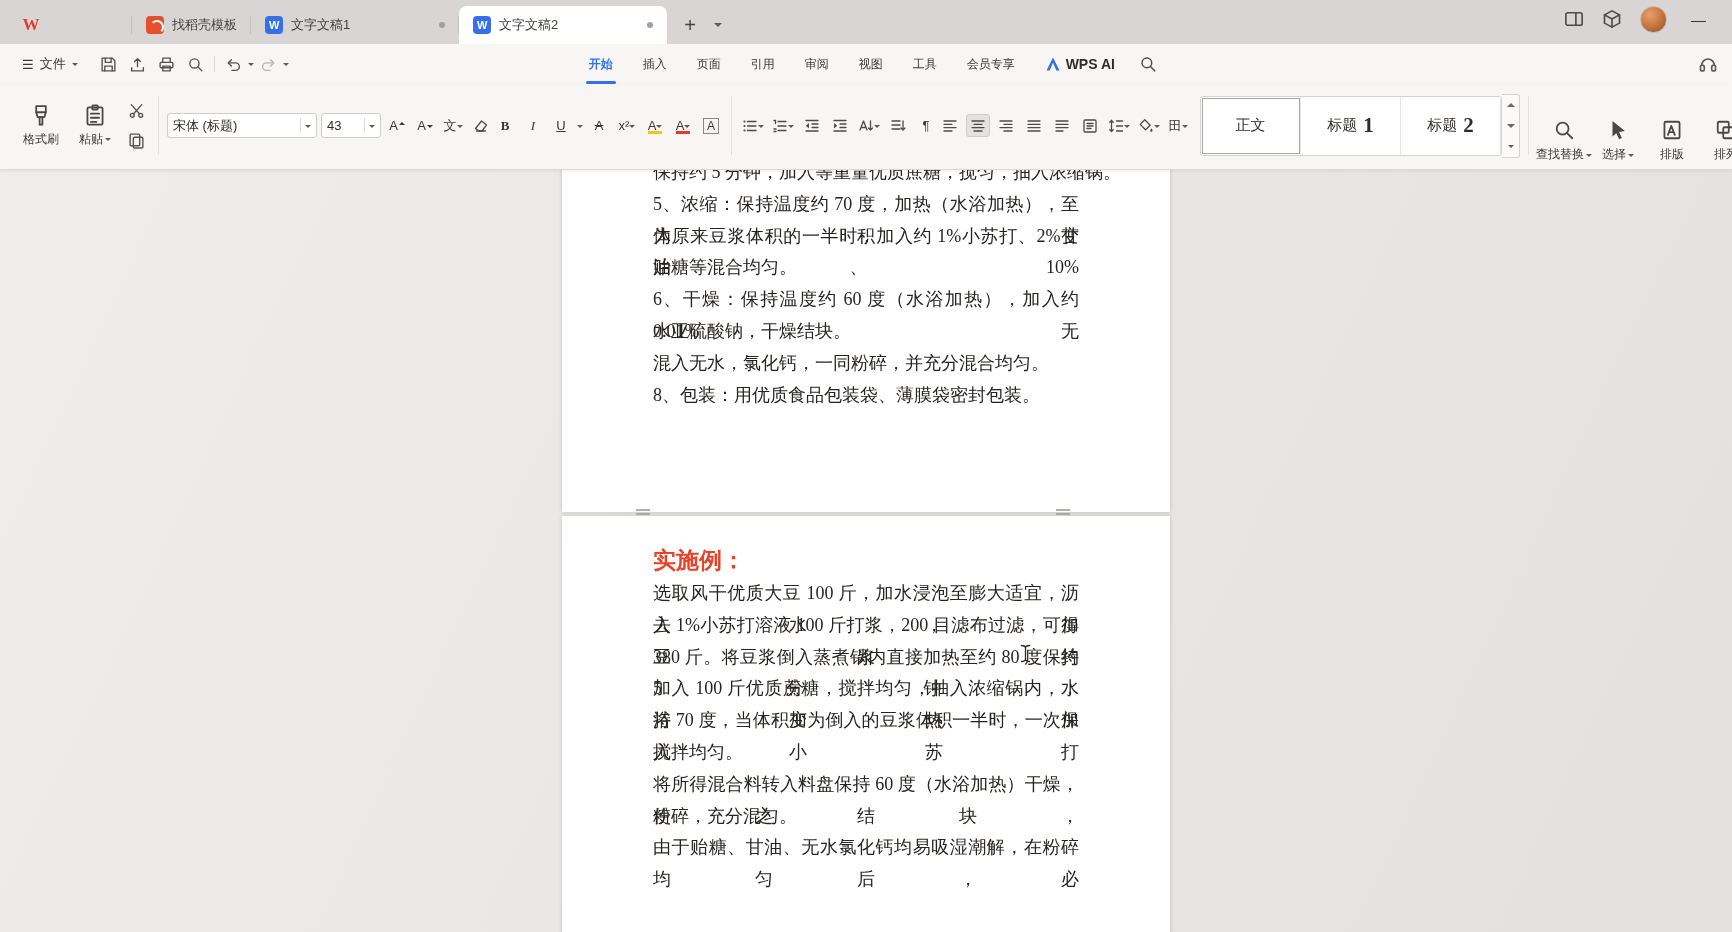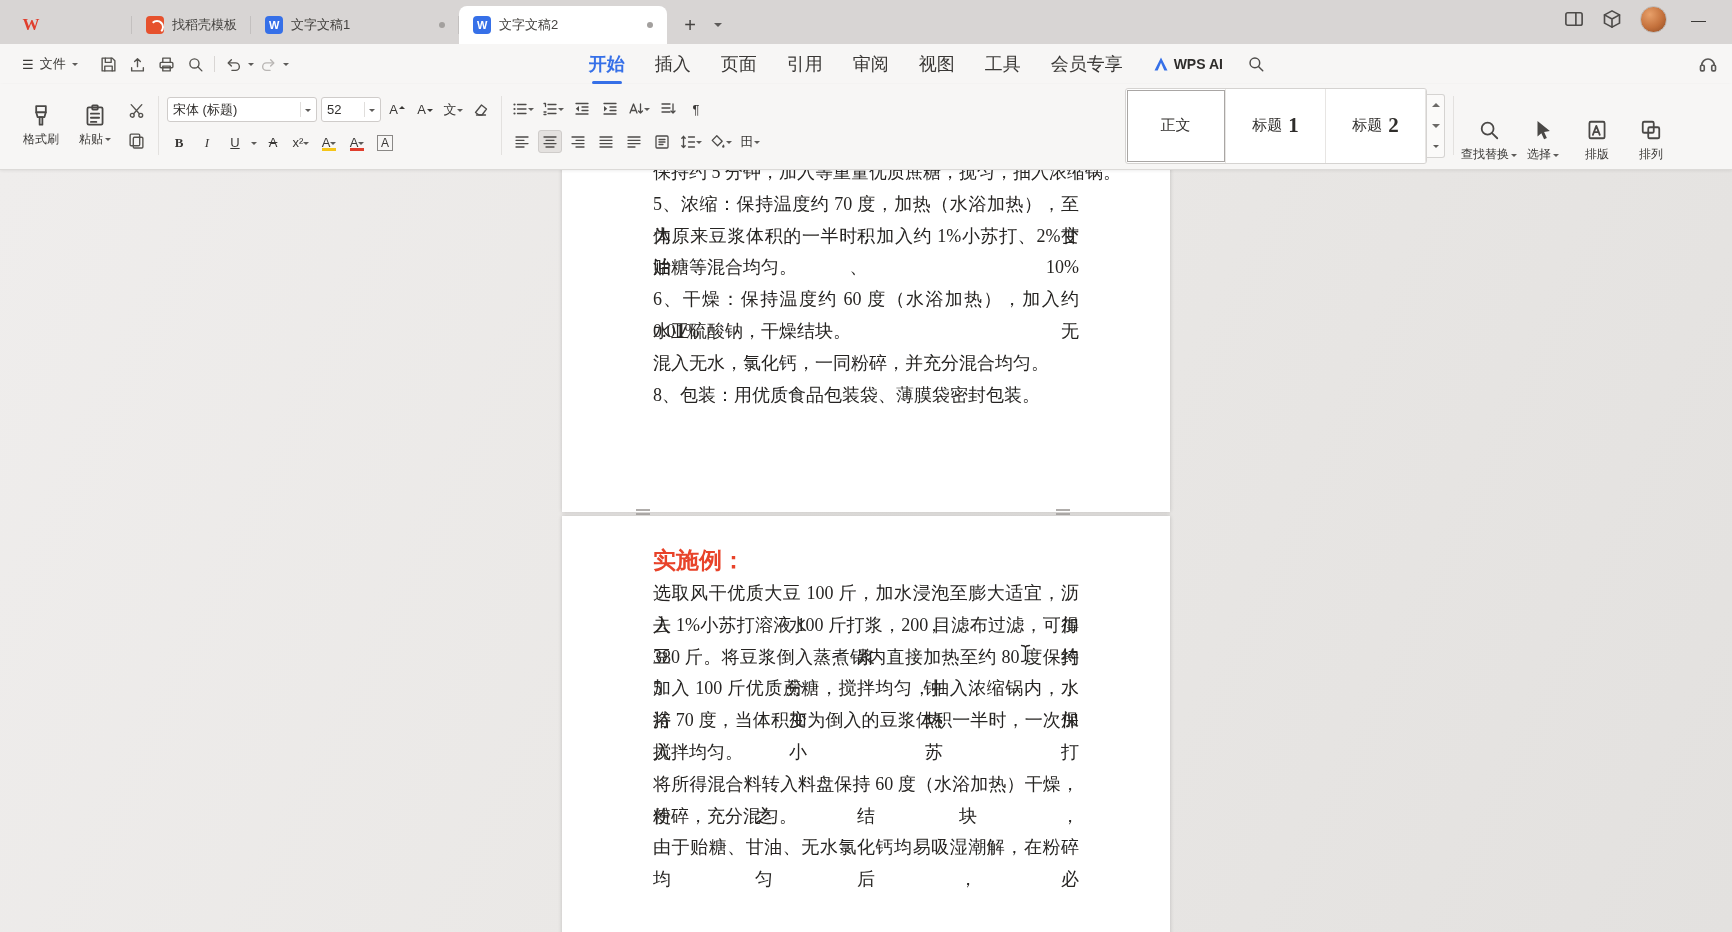--- a/index.html
+++ b/index.html
@@ -33,37 +33,37 @@
 
   
   .menubar { height:40px; background:#f7f6f5; display:flex; align-items:center; padding:0 14px; position:relative; }
   .file-btn { display:flex; align-items:center; gap:6px; font-size:13px; padding:4px 8px; color:#3a3836; }
   .qicons { display:flex; align-items:center; gap:12px; margin-left:14px; }
   .qic { width:17px; height:17px; color:#55534f; }
   .vsep { width:1px; height:16px; background:#d9d6d4; margin:0 10px; }
   .undo-cluster { display:flex; align-items:center; gap:6px; }
   .redo { color:#b9b6b4; }
   .ribbon-tab-list { display:flex; align-items:center; gap:30px; margin-left:300px; height:100%; }
-  .mtab { font-size:18px; color:#3a3836; height:100%; display:flex; align-items:center; position:relative; white-space:nowrap;text-align:right; }
+  .mtab { font-size:12px; color:#3a3836; height:100%; display:flex; align-items:center; position:relative; white-space:nowrap;text-align:right; }
   .mtab.active { color:#3670e8; font-weight:bold; }
   .mtab.active::after { content:""; position:absolute; left:50%; transform:translateX(-50%); bottom:0; width:30px; height:3px; border-radius:2px; background:#3670e8; }
   .ai-btn { display:flex; align-items:center; gap:5px; margin-left:30px; font-size:14px; font-weight:bold; color:#2f2d2b; }
   .ai-ic { width:16px; height:16px; color:#3670e8; }
   .search-btn { width:18px; height:18px; margin-left:24px; color:#4d4b49; }
   .service-btn { margin-left:auto; width:20px; height:20px; color:#5a5856; }
 
   
   .ribbon { height:86px; background:#f7f6f5; border-bottom:1px solid #dcdad8; box-shadow:0 1px 3px rgba(0,0,0,.07); display:flex; align-items:stretch; padding:4px 14px 6px; position:relative; z-index:2; }
   .rsep { width:1px; background:#e3e1df; margin:8px 8px; flex:none; }
   .rbig { width:54px; display:flex; flex-direction:column; align-items:center; justify-content:center; gap:5px; flex:none; }
   .rbig .big-ic { width:22px; height:22px; color:#4a4846; }
   .rbig .blab { font-size:12px; color:#3a3836; display:flex; align-items:center; gap:2px; white-space:nowrap; }
   .cutcopy { display:flex; flex-direction:column; justify-content:space-evenly; align-items:center; width:28px; flex:none; }
   .sic { width:17px; height:17px; color:#55534f; }
-  .grp { display:flex; flex-direction:column; justify-content:space-evenly; flex:none; }
+  .grp { display:flex; justify-content:space-evenly; flex:none; }
   .rrow { display:flex; align-items:center; gap:4px; }
   .combo { display:flex; align-items:center; height:25px; background:#fff; border:1px solid #cfccca; border-radius:3px; padding:0 5px; font-size:13px; color:#2f2d2b; }
   .combo .csep { width:1px; height:15px; background:#e0dedc; margin:0 4px 0 6px; }
   .combo.fname { width:150px; }
   .combo.fsize { width:60px; }
   .combo .cval { flex:1; white-space:nowrap; overflow:hidden; }
   .rbtn { min-width:24px; height:23px; border-radius:3px; display:flex; align-items:center; justify-content:center; font-size:13px; color:#3a3836; padding:0 2px; position:relative; }
   .rbtn.activebtn { background:#e4e1df; border:1px solid #cfccca; }
   .glyph-b { font-weight:bold; font-family:"Liberation Serif",serif; }
   .glyph-i { font-style:italic; font-family:"Liberation Serif",serif; }
@@ -71,21 +71,21 @@
   .glyph-s { text-decoration:line-through; }
   .underbar { position:absolute; left:5px; right:5px; bottom:3px; height:3px; }
   .ub-y { background:#f5c518; } .ub-r { background:#e03e2d; }
   .boxedA { border:1px solid #8a8886; padding:0 3px; font-size:12px; line-height:14px; }
   .arr-up::after, .arr-dn::after { content:""; display:inline-block; width:0; height:0; border:3px solid transparent; margin-left:1px; }
   .arr-up::after { border-bottom-color:#3a3836; transform:translateY(-4px); }
   .arr-dn::after { border-top-color:#3a3836; transform:translateY(2px); }
   .pic { width:16px; height:16px; color:#4d4b49; }
 
   .grp-styles { margin-left:auto; display:flex; align-items:center; flex:none; }
-  .style-gallery { display:flex; height:76px; background:#fff; border:1px solid #d5d3d1; border-radius:3px; overflow:hidden; }
+  .style-gallery { display:flex; height:60px; background:#fff; border:1px solid #d5d3d1; border-radius:3px; overflow:hidden;margin-left:10px; }
   .style-card { width:100px; display:flex; align-items:center; justify-content:center; gap:6px; border-right:1px solid #e7e5e3; cursor:default; }
   .style-card.selected { outline:1px solid #a9a6a4; outline-offset:-2px; }
   .style-label { font-size:15px; color:#2f2d2b; font-family:"Liberation Serif",serif; }
   .style-num { font-size:21px; font-weight:bold; color:#2f2d2b; font-family:"Liberation Serif",serif; }
   .style-scroll { width:18px; height:64px; display:flex; flex-direction:column; border:1px solid #d5d3d1; border-left:none; border-radius:0 3px 3px 0; background:#fbfaf9; }
   .ssc { flex:1; display:flex; align-items:center; justify-content:center; }
   .tri-u { width:0;height:0;border:4px solid transparent;border-bottom-color:#6b6967; transform:translateY(-2px);}
   .tri-d { width:0;height:0;border:4px solid transparent;border-top-color:#6b6967; transform:translateY(2px);}
   .grp-right { display:flex; align-items:flex-end; margin-right:40px; flex:none; }
 
@@ -275,21 +275,21 @@
   <div class="rsep"></div>
 
   <div class="grp">
     <div class="rrow">
       <div class="combo fname">
         <span class="cval">宋体 (标题)</span>
         <span class="csep"></span>
           <span class="car sm"></span>
       </div>
       <div class="combo fsize">
-        <span class="cval">52</span>
+        <span class="cval">43</span>
         <span class="csep"></span>
           <span class="car sm"></span>
       </div>
       <div class="rbtn arr-up">
           <span>A</span>
         </div>
       <div class="rbtn arr-dn">
           <span>A</span>
         </div>
       <div class="rbtn">

